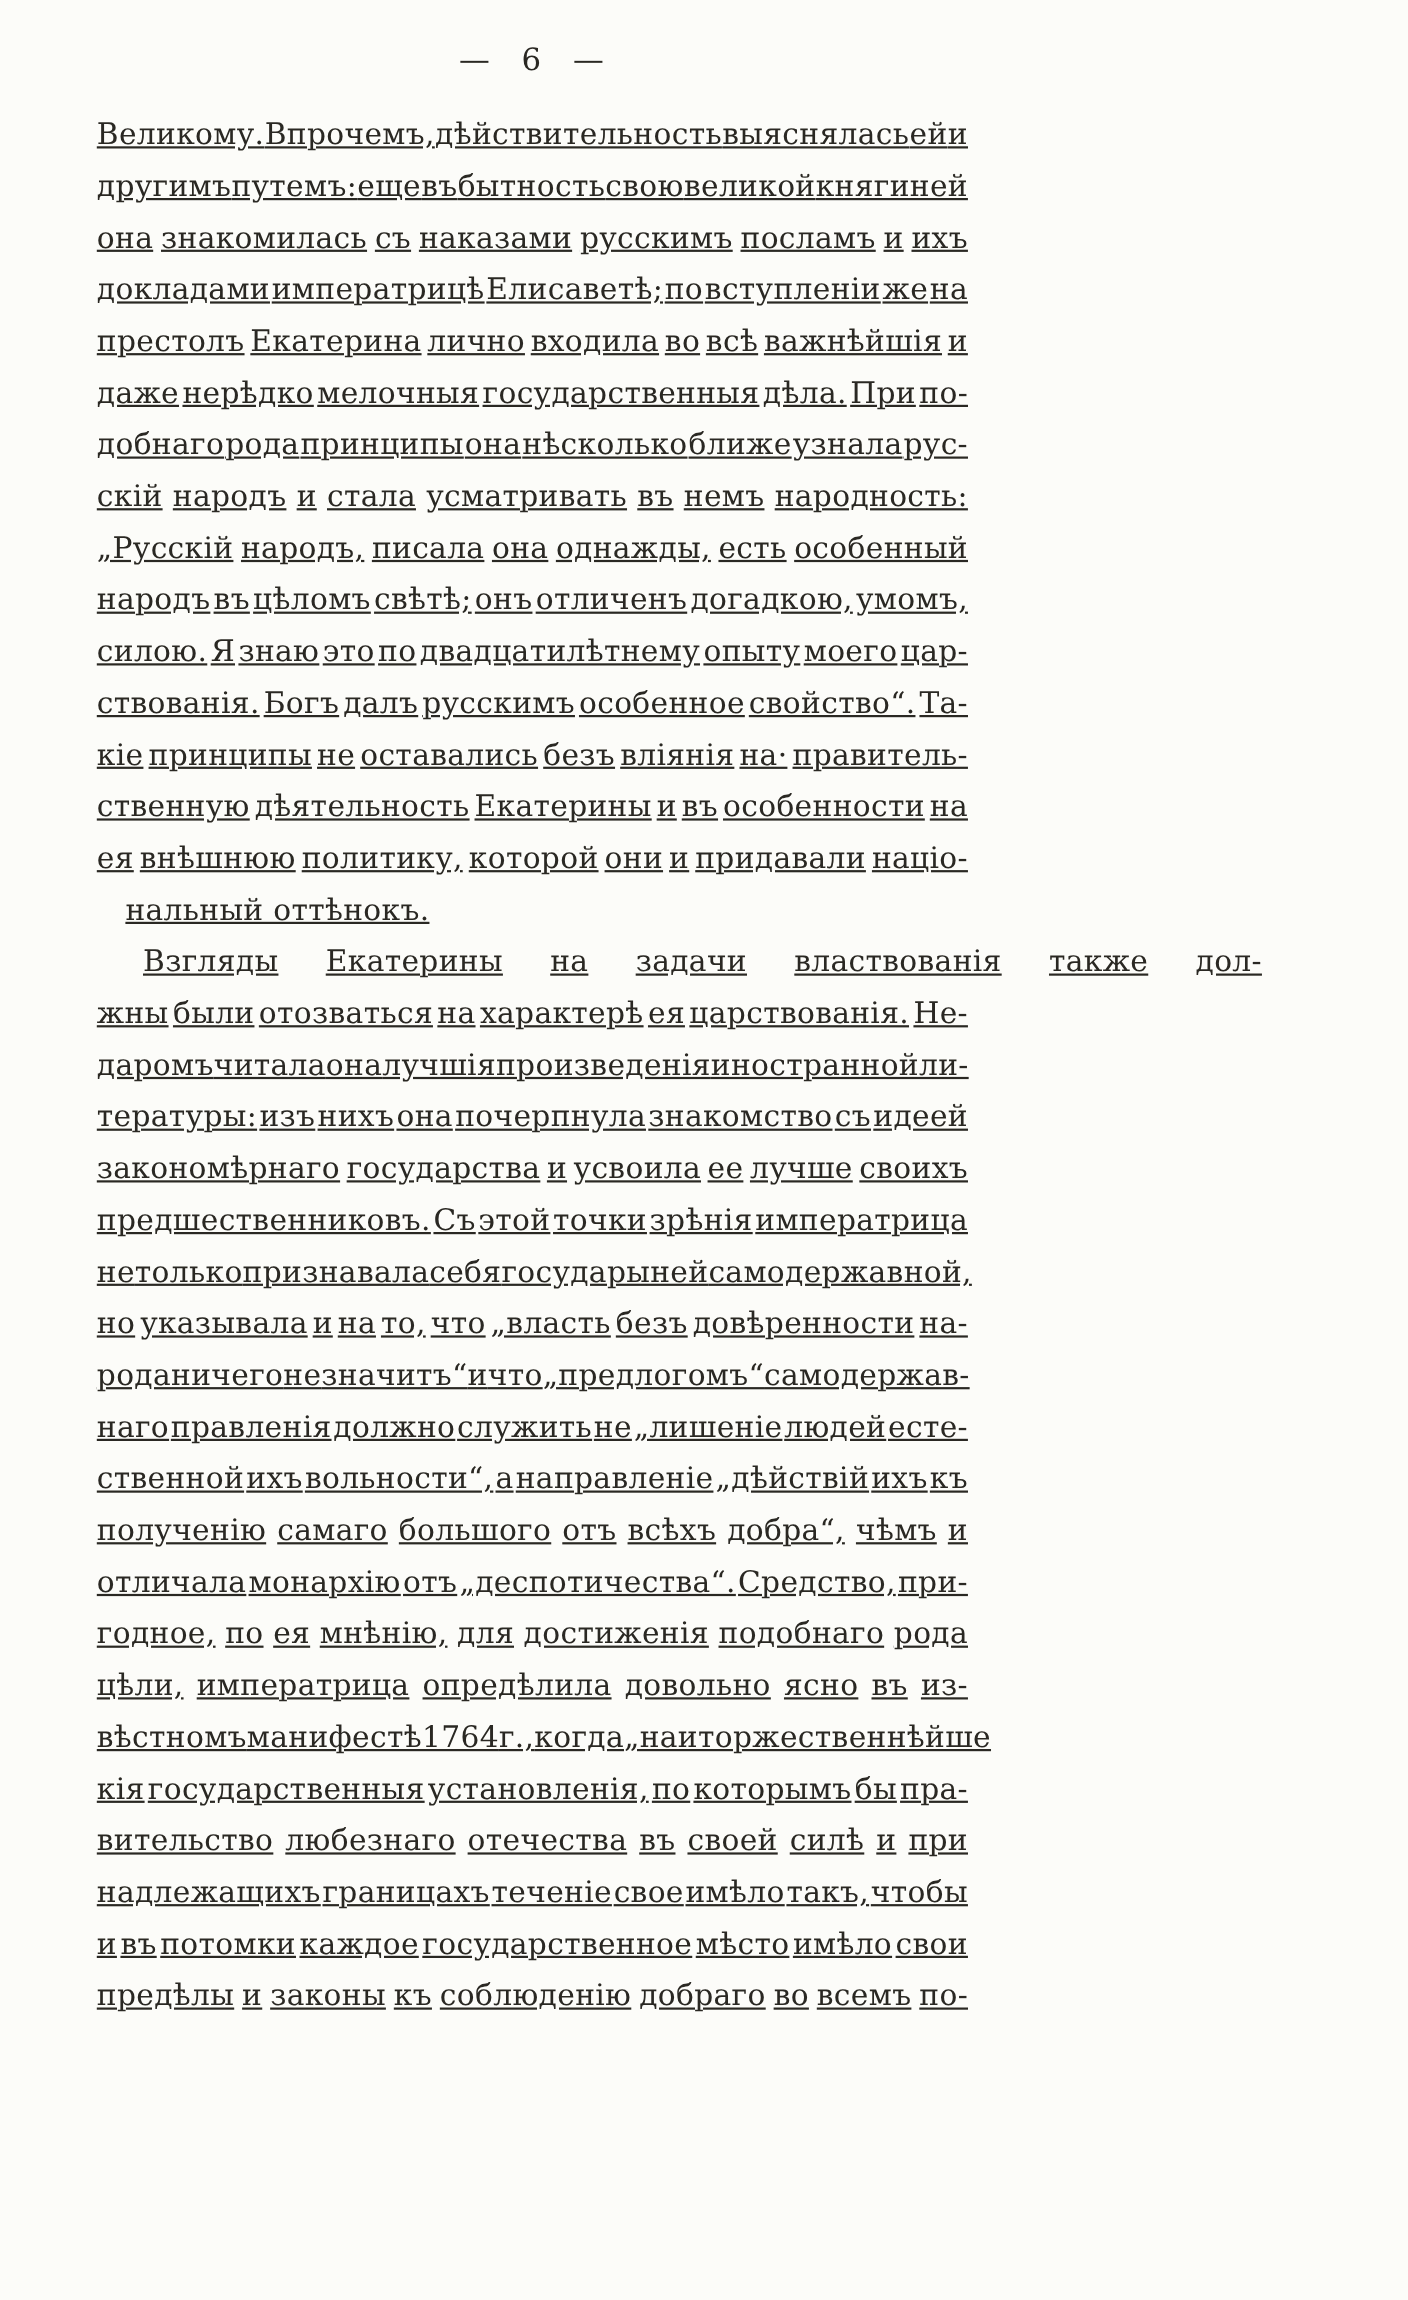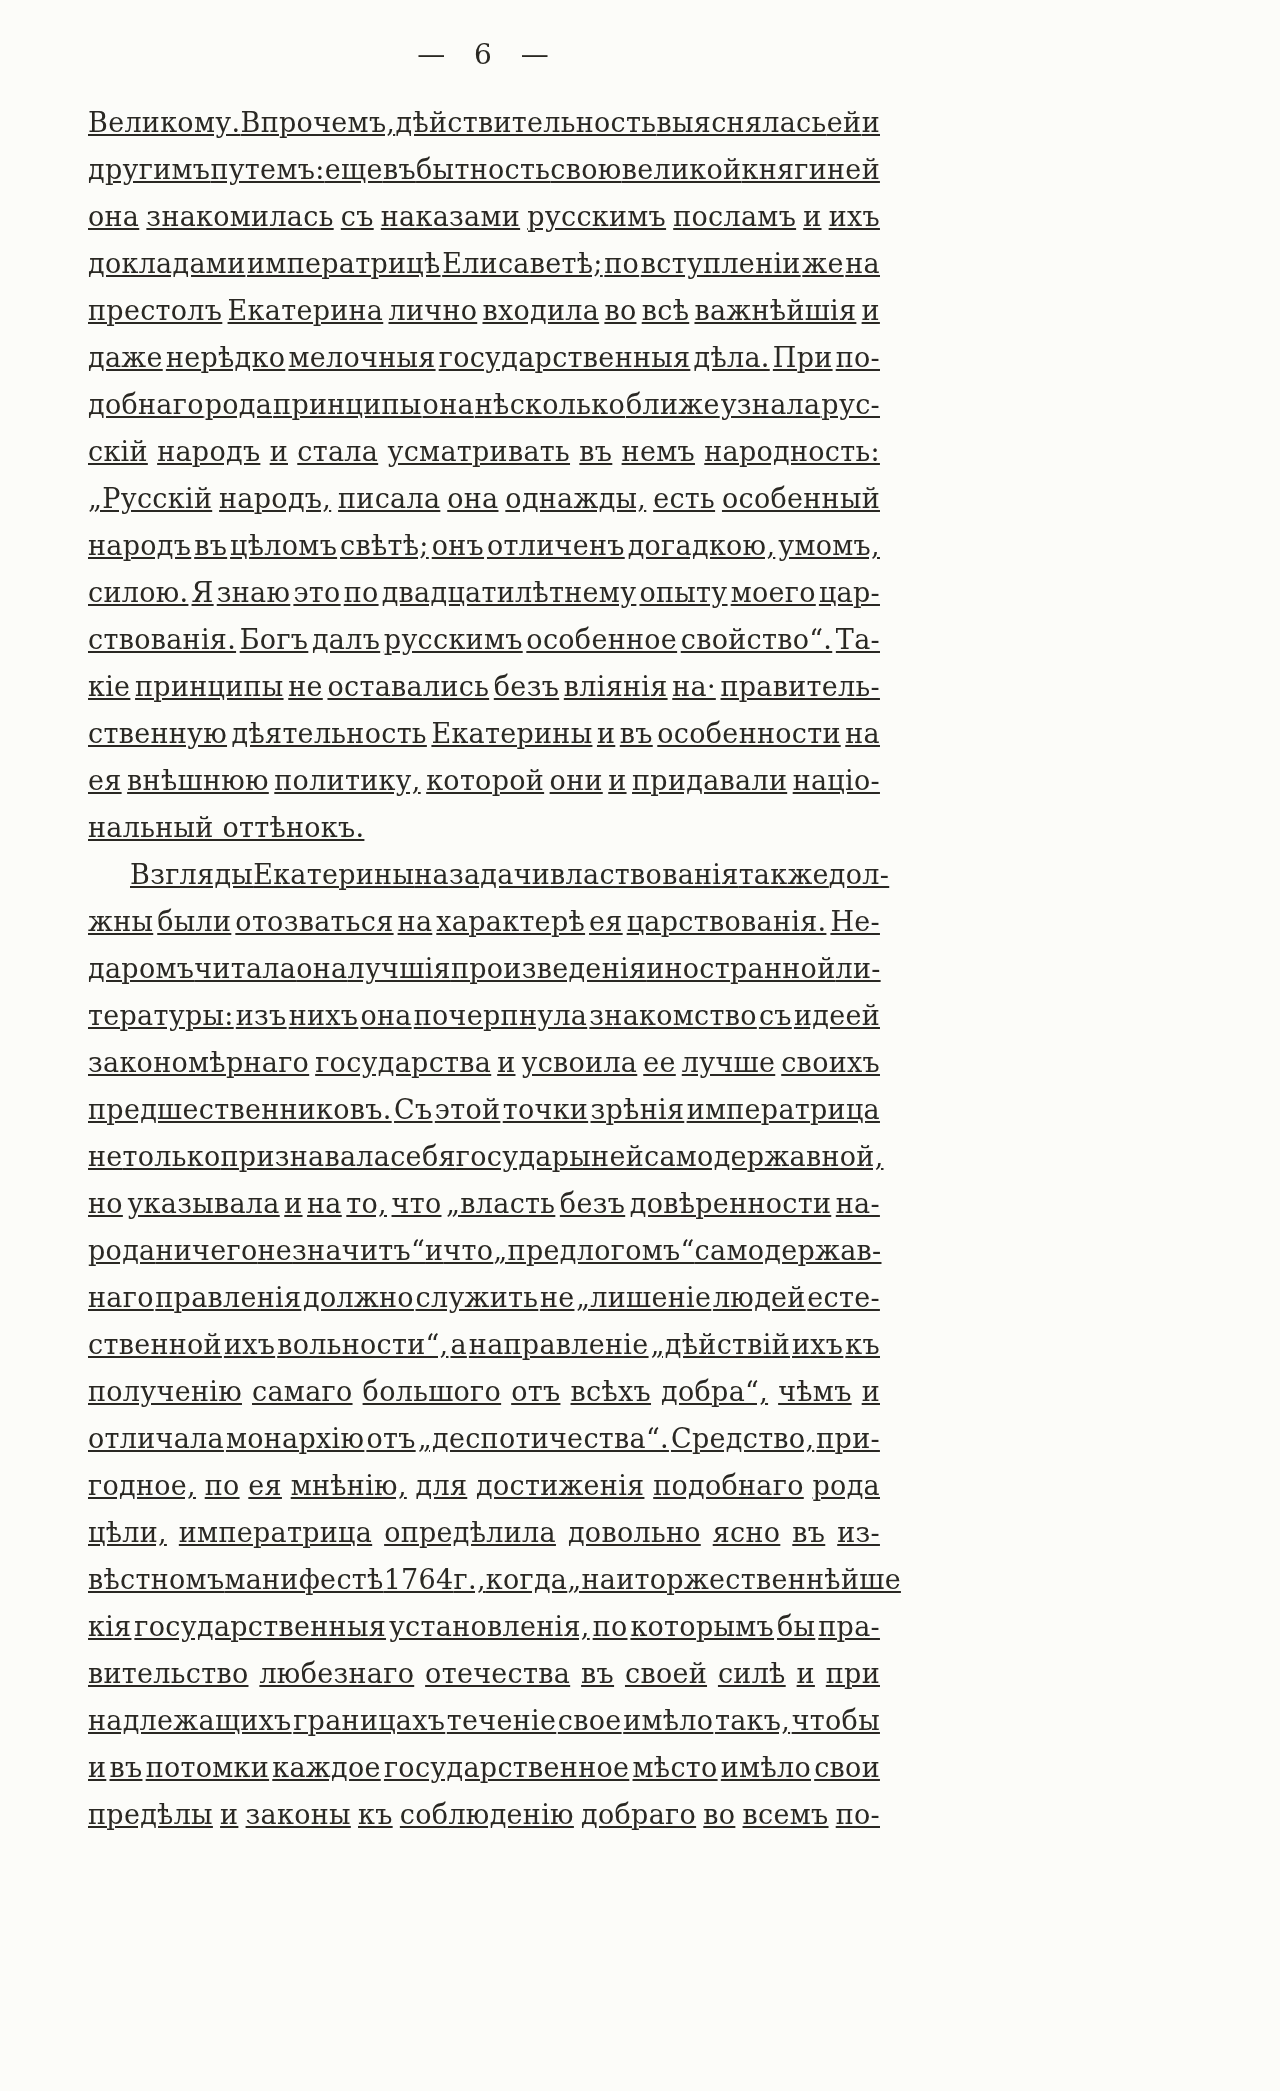--- a/index.html
+++ b/index.html
@@ -48,25 +48,27 @@
     justify-content: space-between;
     align-items: baseline;
     height: 47px;
     line-height: 47px;
     font-size: 27px;
     letter-spacing: 0.3px;
     white-space: nowrap;
   }
   .line.indent {
     padding-left: 42px;
+    gap: 43px;
   }
   .line.para-end {
     display: block;
     text-align: left;
     white-space: nowrap;
+    margin-left: 26px;
   }
   .line span {
     display: inline-block;
   }
 </style>
 </head>
 <body>
 
 <div class="page">
   <header class="running-head">

